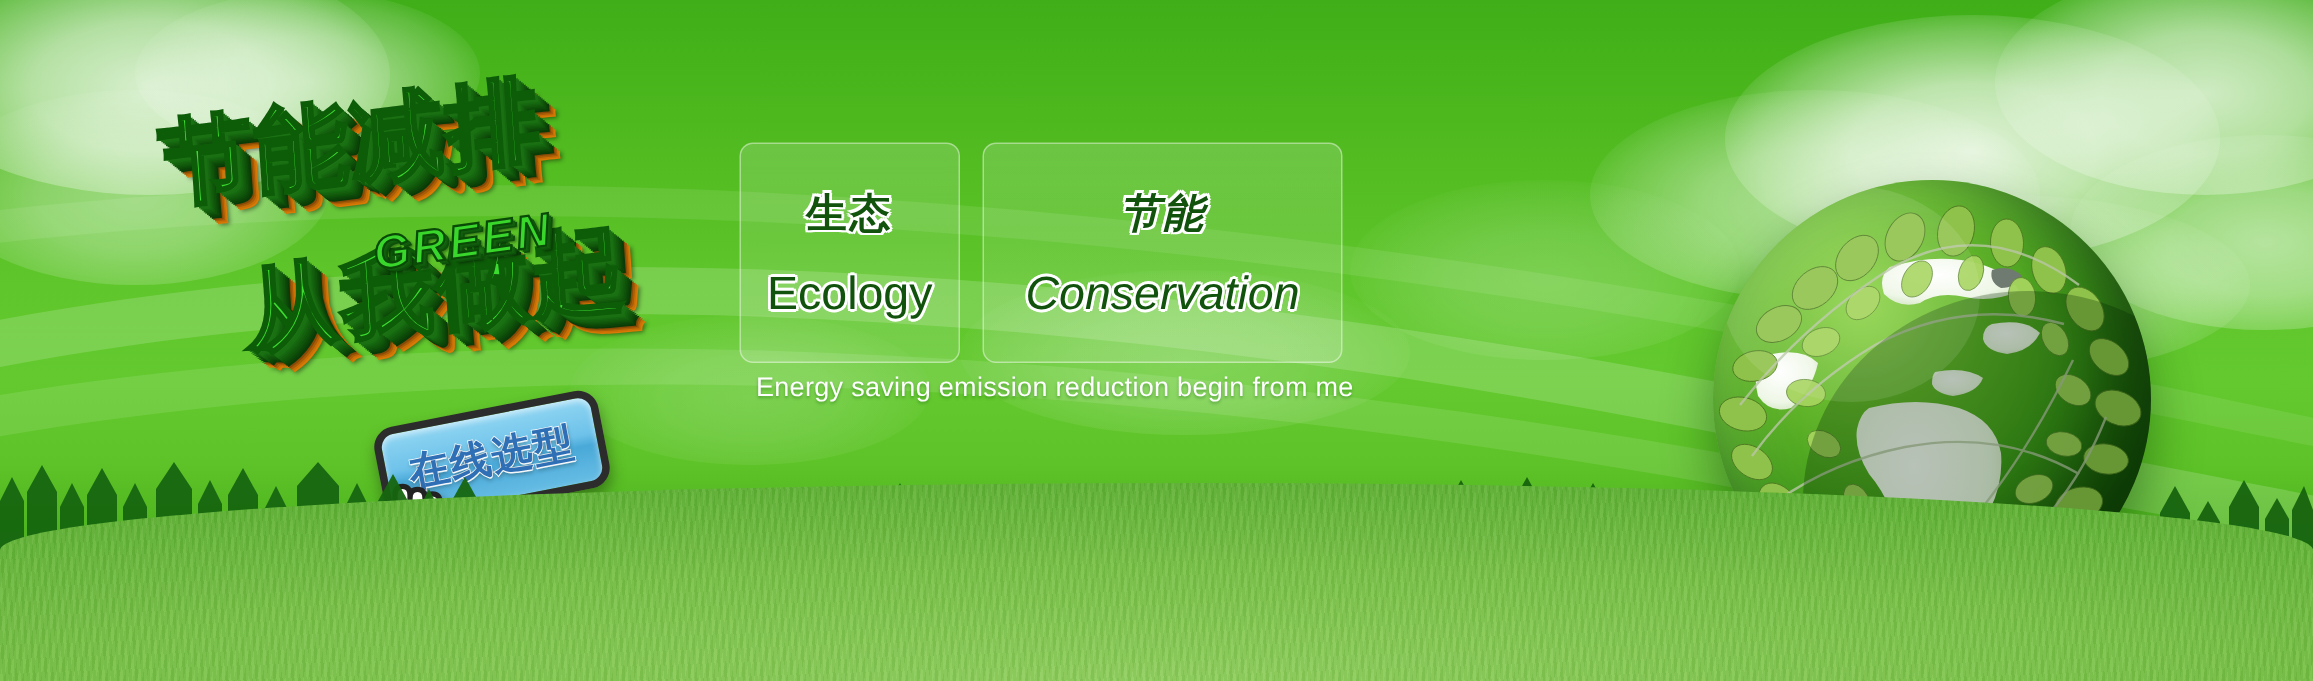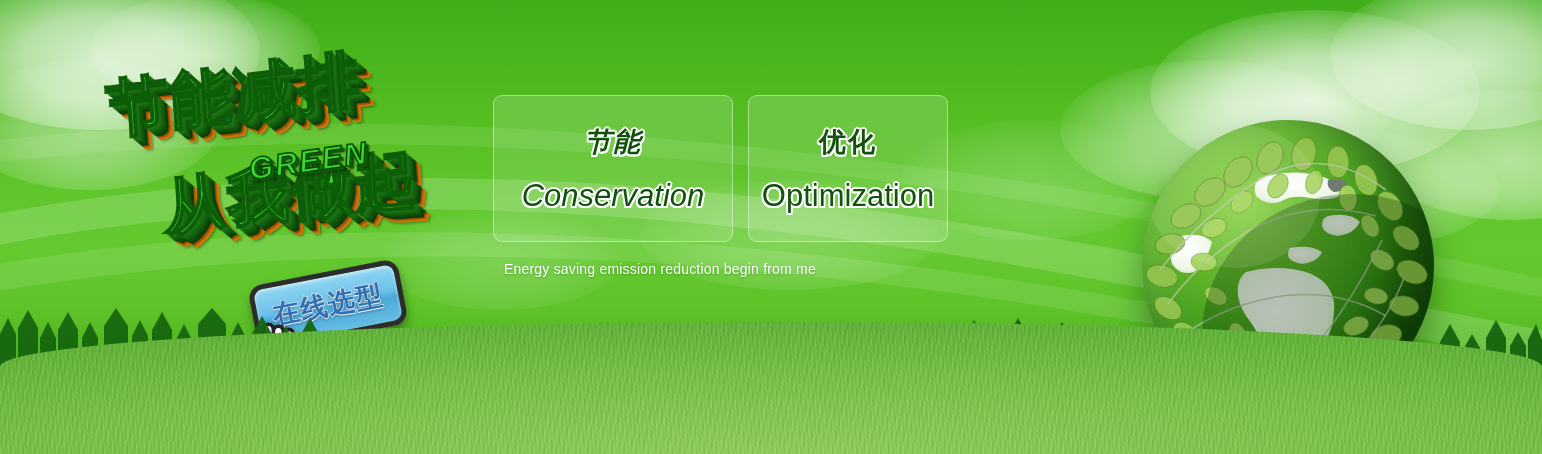--- a/index.html
+++ b/index.html
@@ -220,22 +220,22 @@
     letter-spacing: 0px;
     text-shadow:
       -1.5px -1.5px 0 #fff, 1.5px -1.5px 0 #fff,
       -1.5px  1.5px 0 #fff, 1.5px  1.5px 0 #fff,
        0 -1.8px 0 #fff, 0 1.8px 0 #fff,
       -1.8px 0 0 #fff, 1.8px 0 0 #fff;
     white-space: nowrap;
   }
   .tagline {
     position: absolute;
-    left: 504px; top: 261px;
-    font-size: 14px;
+    left: 504px; top: 248px;
+    font-size: 18px;
     color: #ffffff;
     letter-spacing: 0.2px;
     text-shadow: 0 1px 2px rgba(0,80,0,0.35);
     white-space: nowrap;
   }
 
   
   .globe-wrap {
     position: absolute;
     left: 1142px; top: 120px;
@@ -306,27 +306,27 @@
       <span class="btn-label">在线选型</span>
     </div>
     <div class="cursor-hand">
       <svg viewBox="0 0 62 76">
         <path d="M16 46 L16 20 Q16 14 21 14 Q26 14 26 20 L26 34 L26 22 Q26 16 31 16 Q36 16 36 22 L36 34 L36 25 Q36 19 41 19 Q46 19 46 25 L46 36 L46 30 Q46 25 50 25 Q54 25 54 30 L54 50 Q54 62 44 69 Q36 75 27 73 Q18 71 12 62 L3 48 Q0 43 4 40 Q8 37 12 41 Z" fill="#ffffff" stroke="#222222" stroke-width="3.5" stroke-linejoin="round"></path>
       </svg>
     </div>
   </div>
 
   <div class="cards">
+    <div class="card">
+      <div class="card-cn">生态</div>
+      <div class="card-en">Ecology</div>
+    </div>
     <div class="card wide">
       <div class="card-cn">节能</div>
       <div class="card-en">Conservation</div>
-    </div>
-    <div class="card wide2">
-      <div class="card-cn">优化</div>
-      <div class="card-en">Optimization</div>
     </div>
   </div>
 
   <div class="tagline">Energy saving emission reduction begin from me</div>
 
   <div class="globe-wrap">
     <div class="globe-shadow"></div>
     <div class="globe">
       <svg viewBox="0 0 292 292" preserveAspectRatio="none">
         <defs>

